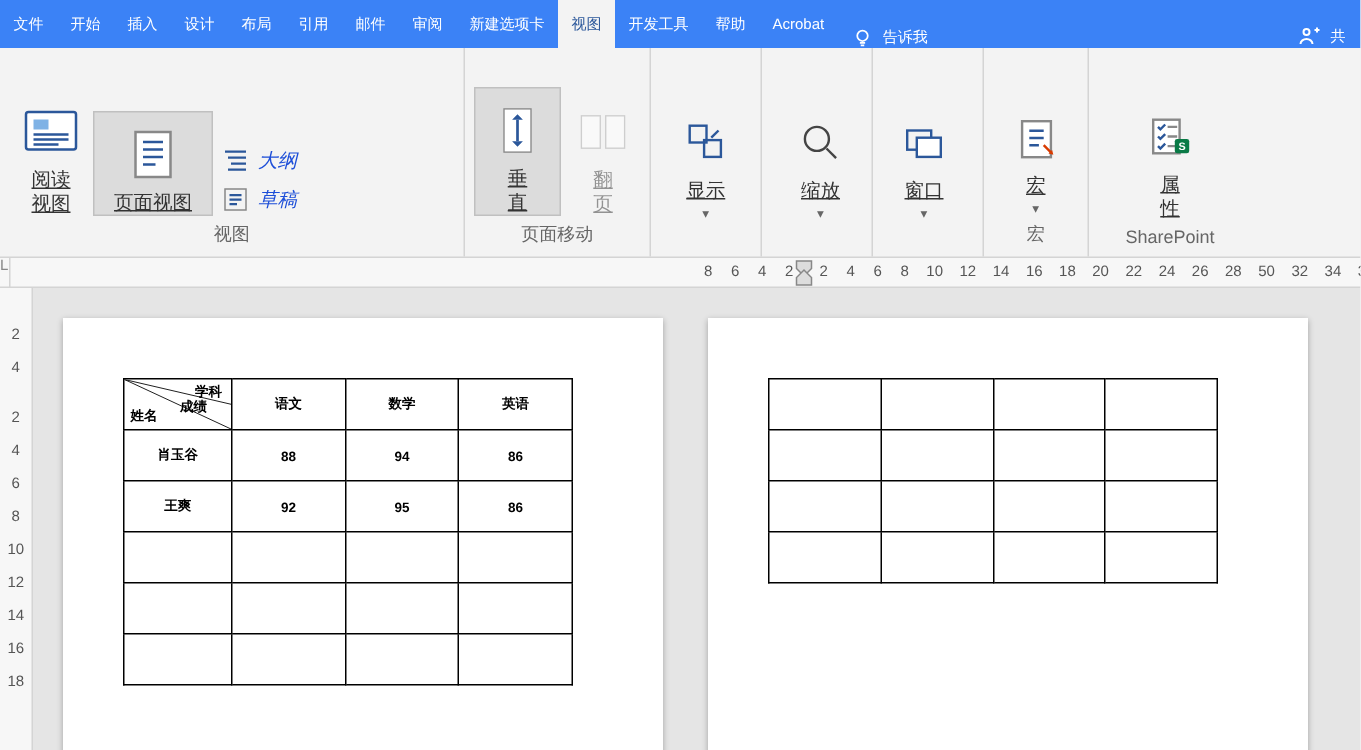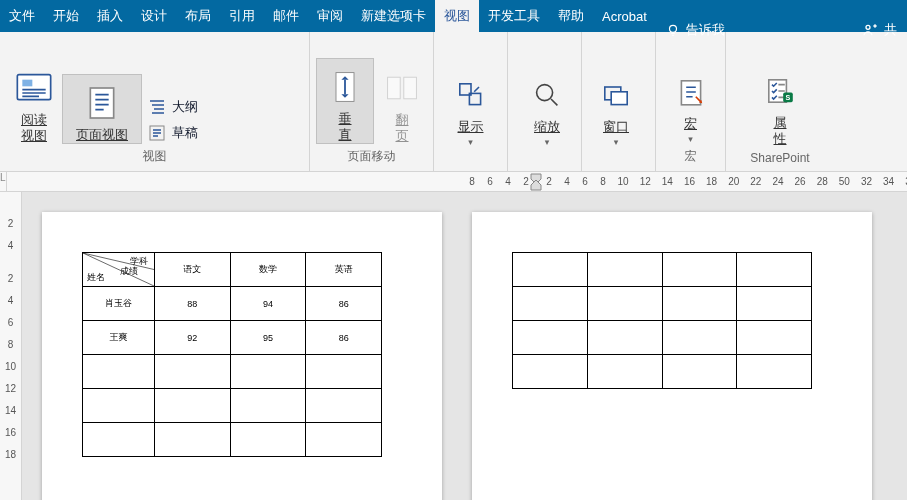--- a/index.html
+++ b/index.html
@@ -1,51 +1,51 @@
 <!DOCTYPE html>
 <html><head>
 <meta charset="utf-8">
 <style>
   * { box-sizing: border-box; margin: 0; padding: 0; }
   body { font-family: "Microsoft YaHei", "Segoe UI", sans-serif; background: #fff; width: 907px; height: 500px; overflow: hidden; }
-  .tabbar { background: #0369a1; height: 32px; display: flex; align-items: flex-start; color: #fff; font-size: 13px; }
+  .tabbar { background: #3b82f6; height: 32px; display: flex; align-items: flex-end; color: #fff; font-size: 10px; }
   .tabbar .tab { padding: 0 9px; height: 32px; display: flex; align-items: center; cursor: pointer; }
   .tabbar .tab.active { background: #f3f3f3; color: #2b579a; }
   .tabbar .lightbulb { width: 14px; height: 14px; margin-right: 6px; }
   .tabbar .tell { display:flex; align-items:center; padding:0 10px;margin-top:21px; }
   .tabbar .spacer { flex: 1; }
   .tabbar .share-icon { width:16px; height:16px; margin-right:6px; }
 
   .ribbon { background: #f3f3f3; border-bottom: 1px solid #d4d4d4; height: 140px; display: flex; }
   .group { border-right: 1px solid #d4d4d4; display: flex; flex-direction: column; }
   .group-body { flex: 1; display: flex; align-items: flex-end; padding: 6px 6px 0 6px; }
   .group-label { text-align: center; font-size: 12px; color: #666; padding: 4px 0 6px; }
   .bigbtn { display: flex; flex-direction: column; align-items: center; justify-content: flex-start; padding: 6px 6px 0 6px; cursor: pointer; font-size: 13px; color: #333; }
   .bigbtn.active { background: #dcdcdc; border: 1px solid #c0c0c0; }
   .bigbtn .icon { width: 44px; height: 44px; display:flex; align-items:center; justify-content:center; }
   .bigbtn .lbl { text-align: center; line-height: 1.25; margin-top: 2px; white-space: pre-line; text-decoration: underline; }
   .smallstack { display:flex; flex-direction:column; gap:4px; padding:6px 2px 0 2px; }
-  .smallbtn { display:flex; align-items:center; gap:6px; font-size:13px; color:#0f172a; padding:2px 4px; cursor:pointer; }
+  .smallbtn { display:flex; align-items:center; gap:6px; font-size:13px; color:#1d4ed8; padding:2px 4px; cursor:pointer;font-style:italic; }
   .smallicon { width:18px; height:18px; display:inline-block; }
   .caret { font-size: 9px; color:#666; margin-top:2px; }
 
   .ruler-h { height: 20px; background: #f7f7f7; border-bottom: 1px solid #d4d4d4; display:flex; align-items:center; font-size:10px; color:#555; }
   .ruler-h .tab-marker { width: 22px; height:20px; border-right:1px solid #d4d4d4; text-align:center; color:#888; }
   .ruler-h .gap { flex:0 0 auto; }
   .ruler-h .ticks { display:flex; gap:11px; padding-left:4px; align-items:center; position:relative; }
   .ruler-h .ticks span { min-width:7px; text-align:center; }
 
   .workspace { position:relative; height: 308px; background:#e5e5e5; display:flex; }
   .ruler-v { width:22px; background:#f7f7f7; border-right:1px solid #d4d4d4; display:flex; flex-direction:column; align-items:center; font-size:10px; color:#555; padding-top:26px; gap:11px; }
 
   .pages { flex:1; position:relative; display:flex; gap:30px; padding:20px 20px 0 20px; overflow:hidden; }
   .page { background:#fff; box-shadow:0 1px 4px rgba(0,0,0,.3); width:400px; height:560px; padding:40px 40px; font-size:9px; color:#000; position:relative; }
 
   table.doc { border-collapse:collapse; width:300px; }
-  table.doc td, table.doc th { border:1px solid #000; height:34px; text-align:center; font-weight:normal; font-size:9px; }
+  table.doc td, table.doc th { border:1px solid #000; height:34px; text-align:center; font-weight:bold; font-size:9px; }
   .diag-cell { position:relative; padding:0; }
   .diag-cell svg { position:absolute; inset:0; width:100%; height:100%; }
   .diag-cell .t1 { position:absolute; top:2px; right:6px; }
   .diag-cell .t2 { position:absolute; top:12px; right:16px; }
   .diag-cell .t3 { position:absolute; bottom:2px; left:4px; }
 
   table.doc2 { border-collapse:collapse; width:300px; }
   table.doc2 td { border:1px solid #000; height:34px; }
 </style>
 </head>

